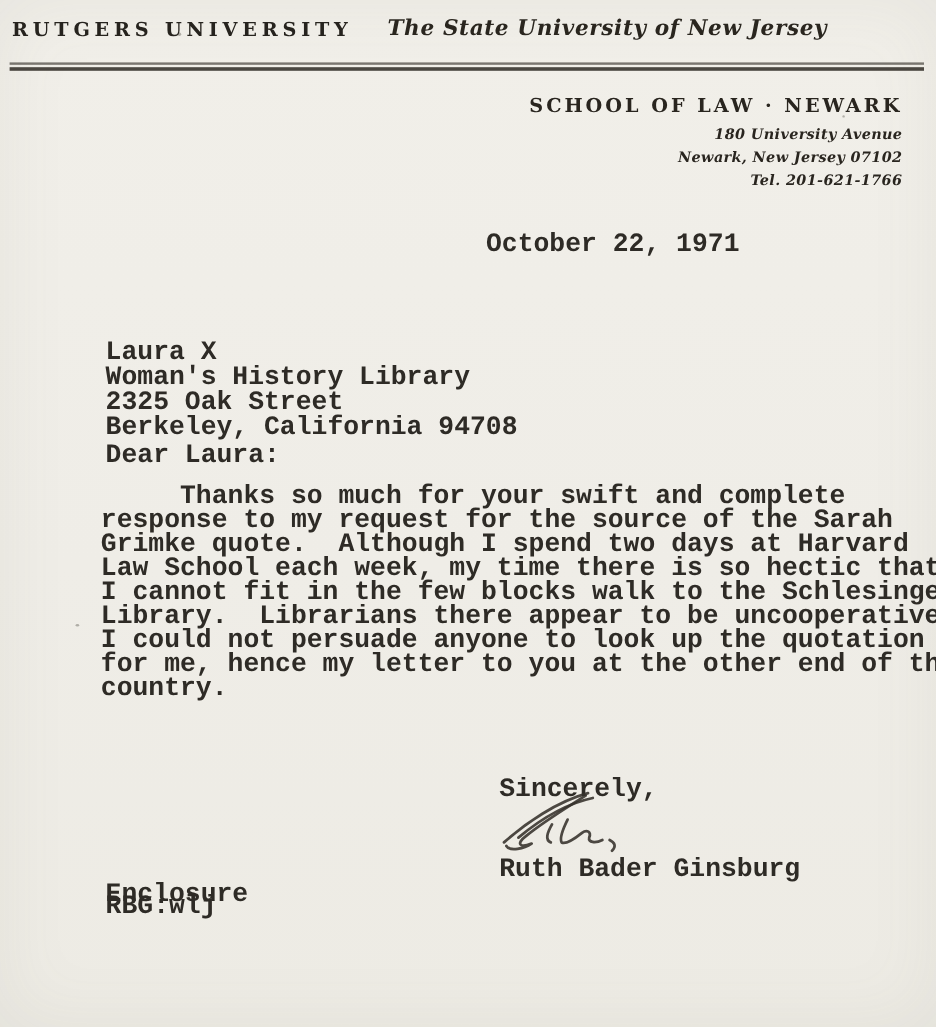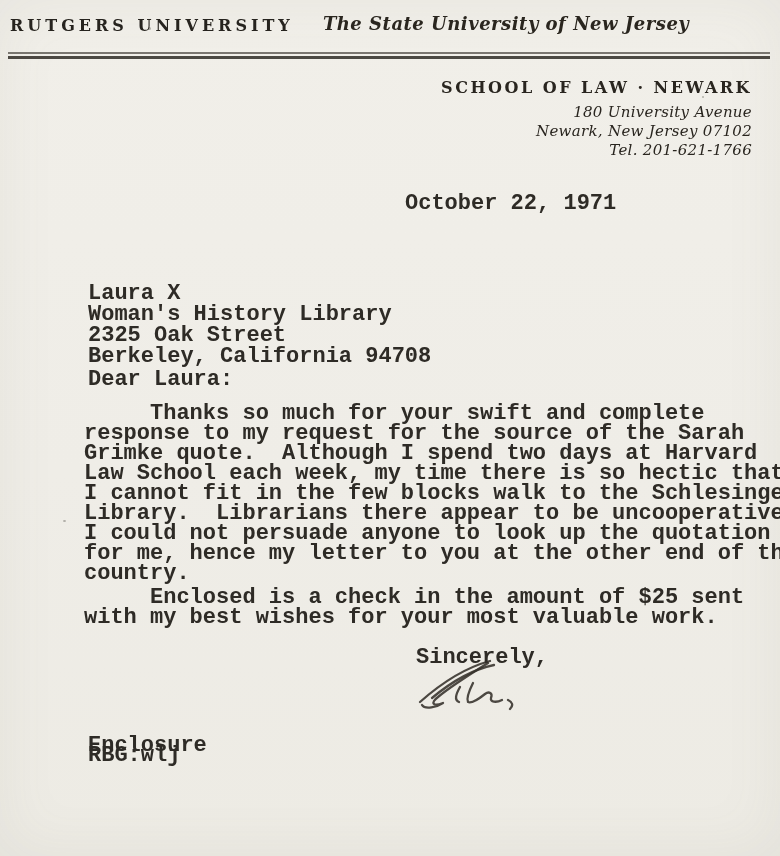--- a/index.html
+++ b/index.html
@@ -38,21 +38,21 @@
     position:absolute;top:78px;right:28px;
     text-align:right;
     font-family:"DejaVu Serif","Liberation Serif",serif;
     color:#29251f;
   }
   .school-name{
     font-size:16px;letter-spacing:2.5px;font-weight:600;
     margin-bottom:6px;
   }
   .school-line{
-    font-size:15px;font-style:italic;font-weight:400;
+    font-size:12px;font-style:italic;font-weight:700;
     line-height:19px;letter-spacing:0.3px;text-align:right;
   }
   
   .mono{
     position:absolute;
     font-family:"Liberation Mono","DejaVu Sans Mono",monospace;
     font-size:22px;font-weight:600;
     color:#2e2b26;
     white-space:pre;
     letter-spacing:0;
@@ -110,34 +110,33 @@
   <div class="mono para1">     Thanks so much for your swift and complete
 response to my request for the source of the Sarah
 Grimke quote.  Although I spend two days at Harvard
 Law School each week, my time there is so hectic that
 I cannot fit in the few blocks walk to the Schlesinger
 Library.  Librarians there appear to be uncooperative.
 I could not persuade anyone to look up the quotation
 for me, hence my letter to you at the other end of the
 country.</div>
 
-  <div class="mono para2">     Enclosed is a check in the amount of $25 sent
-with my best wishes for your most valuable work.</div>
 
   <div class="mono closing">Sincerely,</div>
 
   <svg class="signature" viewBox="0 0 160 56">
     <path d="M18,46 C36,30 62,12 88,5"></path>
     <path d="M30,42 C48,27 68,14 92,9"></path>
     <path d="M86,7 C70,17 48,31 36,41 C28,47 31,51 41,47 C35,51 23,54 20,49"></path>
     <path d="M58,31 C54,38 52,44 57,46"></path>
     <path d="M71,27 C67,35 64,42 66,46 C70,48 78,42 83,38 C87,35 91,37 89,42 C88,46 94,47 100,44"></path>
     <path d="M106,44 C110,46 112,49 108,53"></path>
   </svg>
 
+  <div class="mono signer-name">Ruth Bader Ginsburg</div>
 
   <div class="mono reference">RBG:wlj</div>
   <div class="mono enclosure">Enclosure</div>
 
   <div class="speck s1"></div>
   <div class="speck s2"></div>
   <div class="speck s3"></div>
 
 </div>
 

